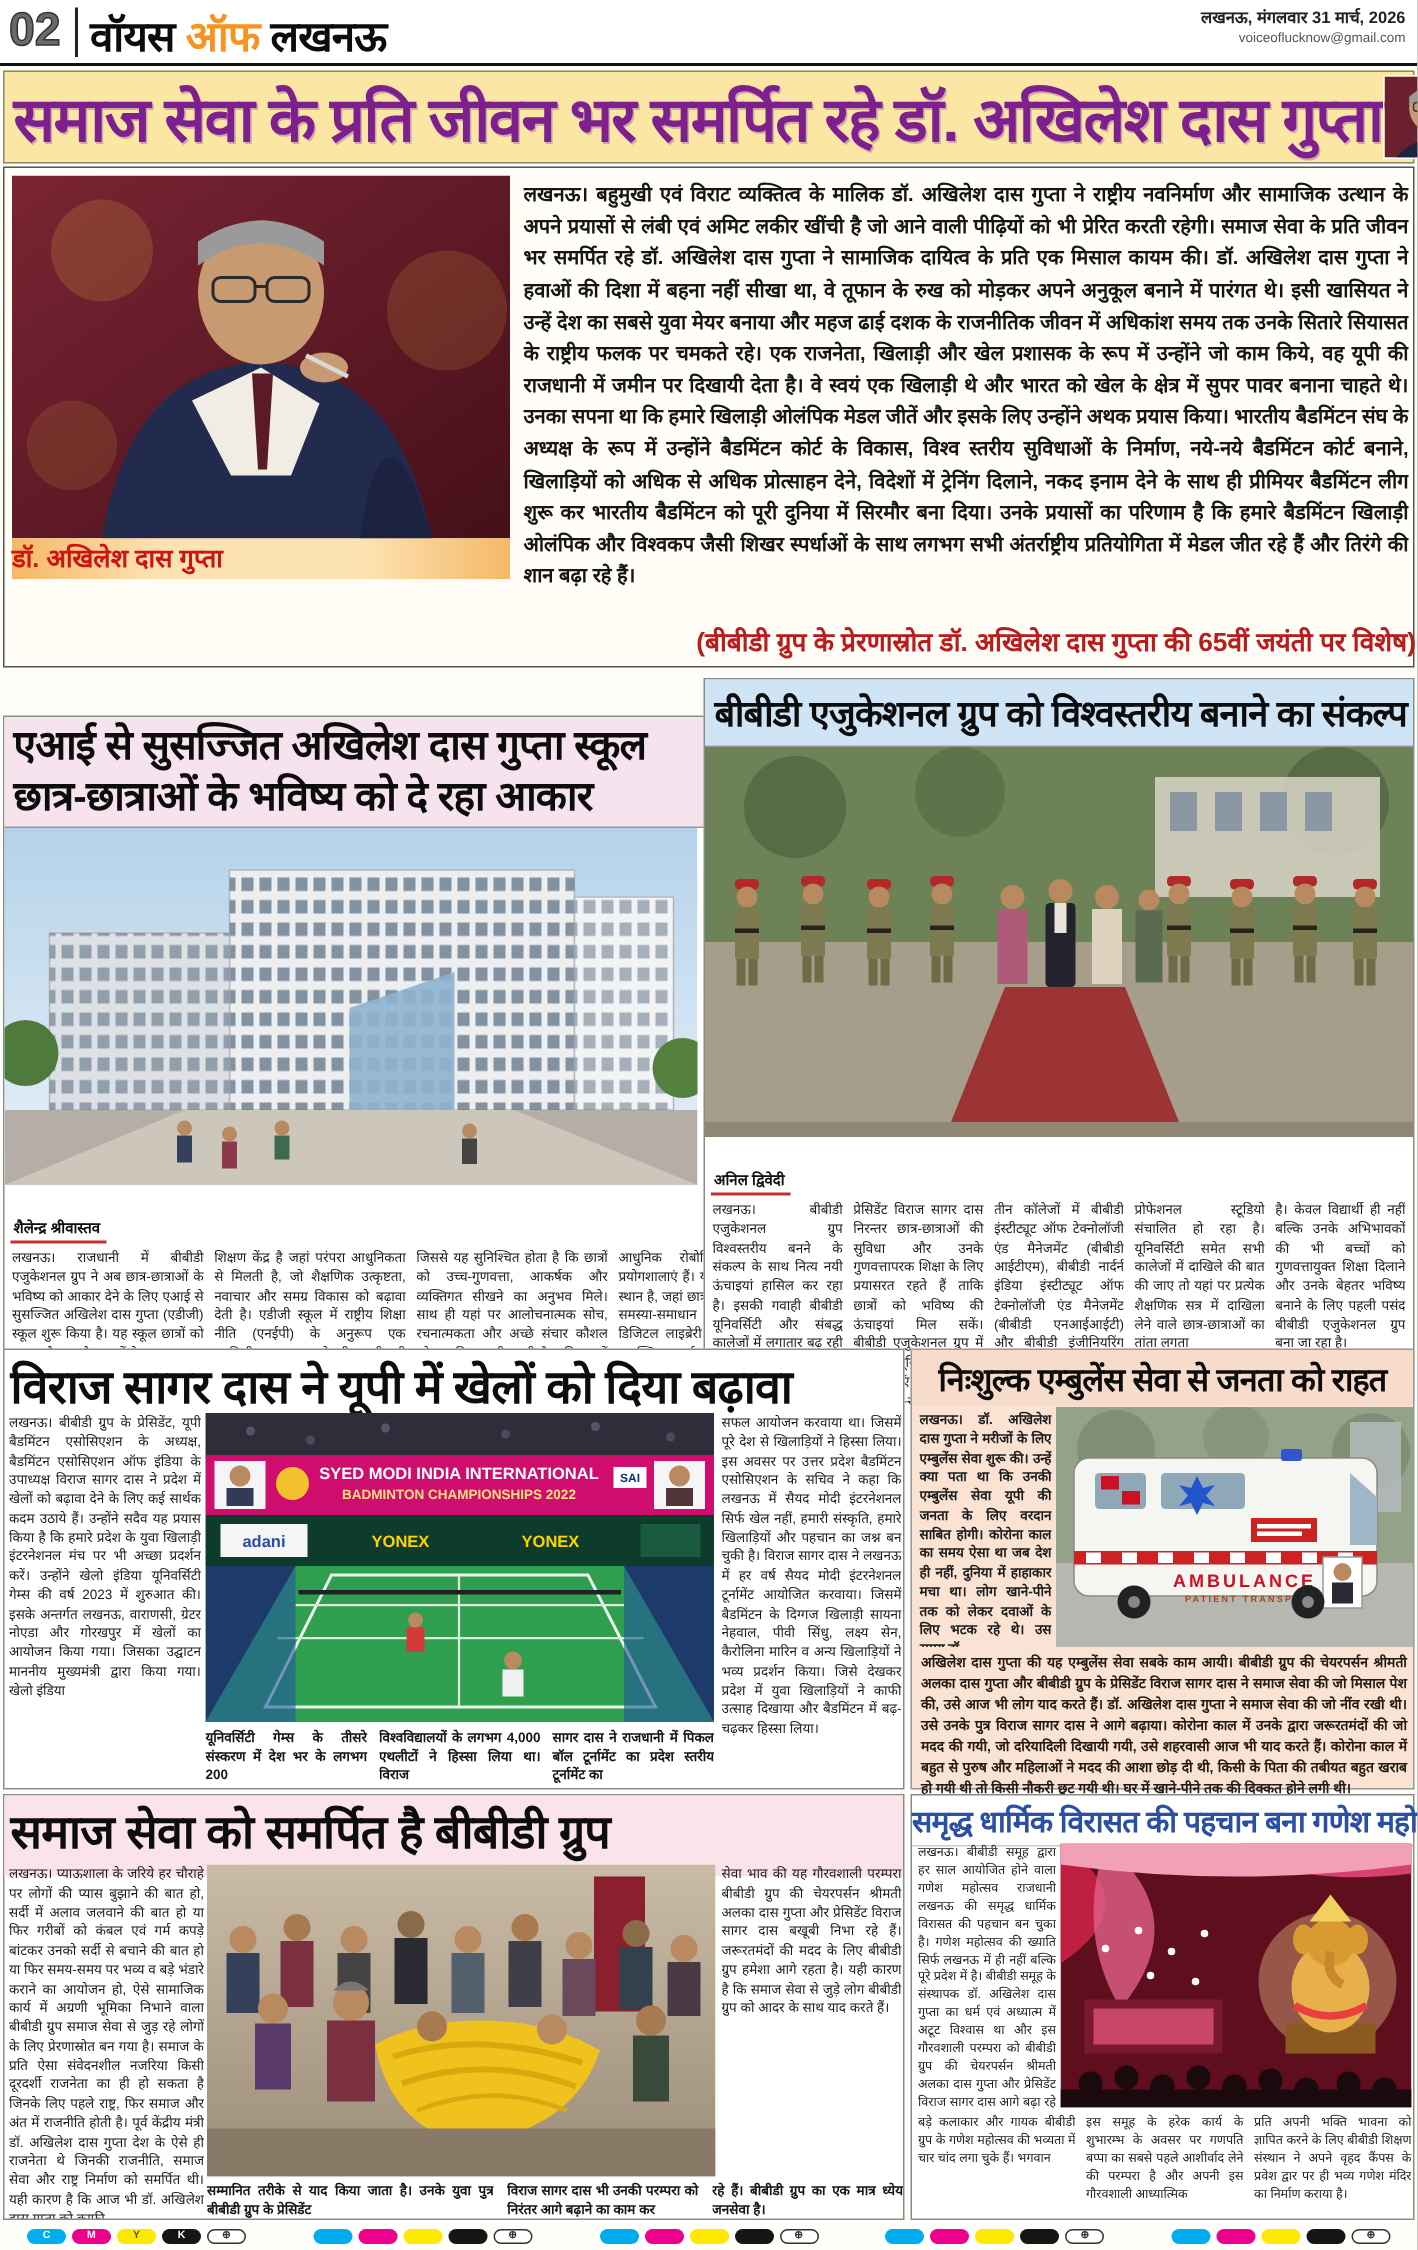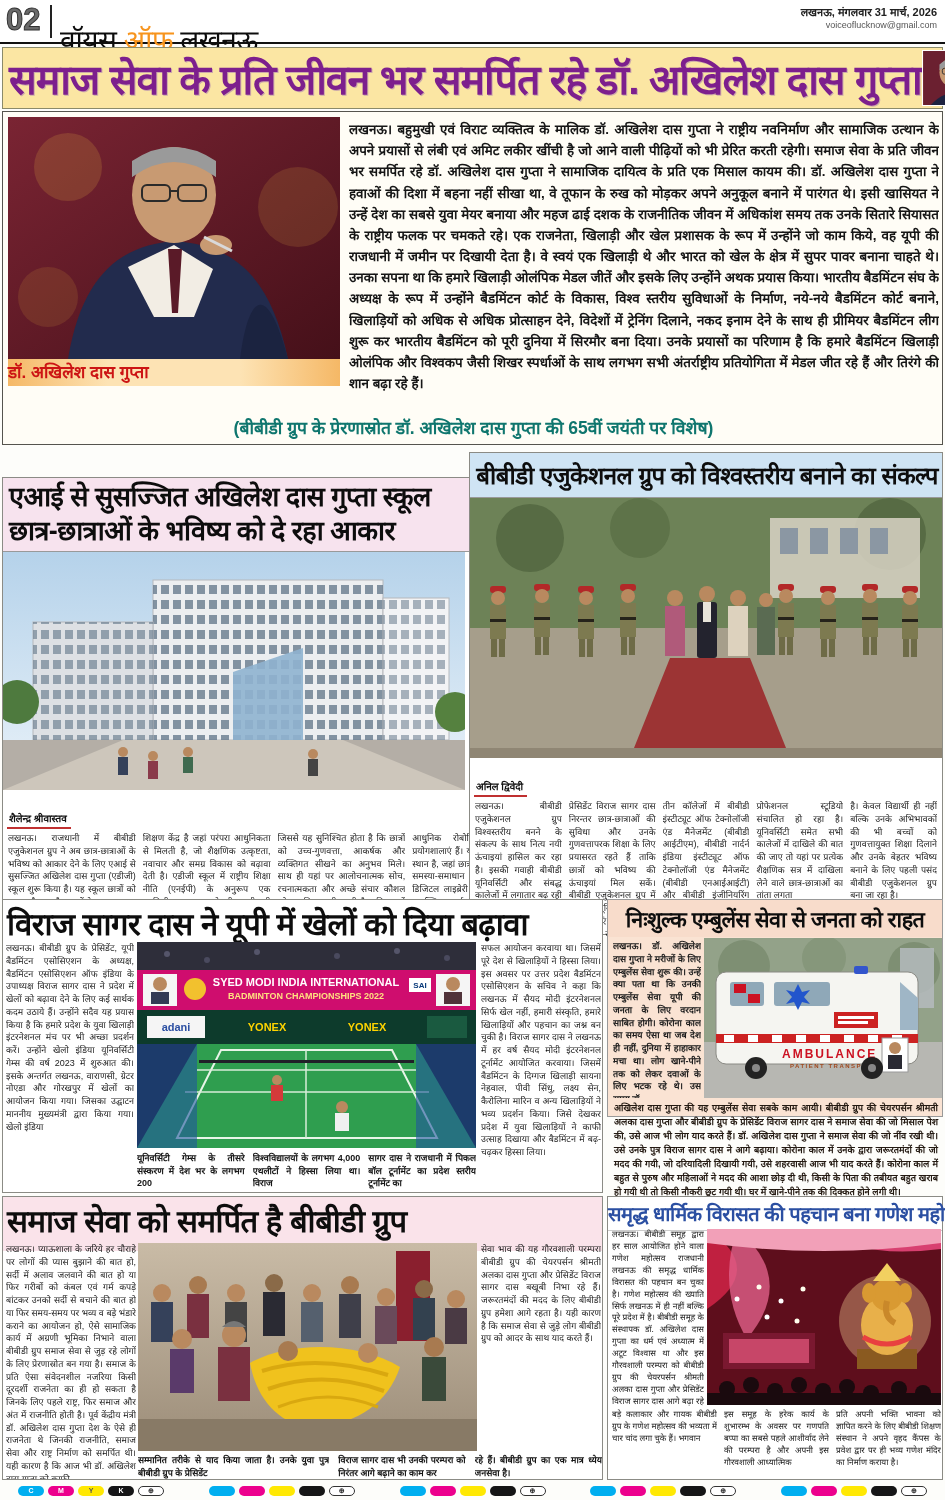--- a/index.html
+++ b/index.html
@@ -3,35 +3,35 @@
 <meta charset="utf-8">
 <style>
 *{margin:0;padding:0;box-sizing:border-box}
 html,body{background:#9a9a9a}
 #page{position:relative;width:945px;height:1500px;margin:0 auto;background:#fdfdfa;overflow:hidden;font-family:"Liberation Sans",sans-serif;color:#111}
 .abs{position:absolute}
 
 #hdr{left:0;top:0;width:945px;height:44px;background:#fff;border-bottom:2.5px solid #111}
 #pgno{left:6px;top:2px;font-size:31px;font-weight:800;color:#6a6a6a;-webkit-text-stroke:1px #333}
 #pgbar{left:50px;top:5px;width:2px;height:33px;background:#222}
-#mast{left:60px;top:20px;font-size:28px;font-weight:400;color:#0c0c0c;letter-spacing:-.5px}
+#mast{left:60px;top:4px;font-size:28px;font-weight:700;color:#0c0c0c;letter-spacing:-.5px}
 #mast .of{color:#f7941d}
 #dt{right:8px;top:6px;text-align:right;line-height:1.25}
 #dt .d1{font-size:11px;font-weight:700;color:#222}
 #dt .d2{font-size:9px;color:#555}
 
 #banner{left:2px;top:47px;width:941px;height:62px;background:#fbe6a3;border:1px solid #8a8a6a;display:flex;align-items:center}
 #banner h1{flex:1;font-size:41px;font-weight:800;color:#7d1f8d;padding-left:6px;letter-spacing:-1px;white-space:nowrap;text-shadow:1px 1px 0 #caa}
 #thumb{width:60px;height:56px;margin-right:2px;border:1px solid #fff;flex:0 0 auto}
 
 #lead{left:2px;top:111px;width:941px;height:334px;background:#fffdf6;border:1px solid #55544e}
 #leadphoto{left:5px;top:5px;width:332px;height:242px}
 #leadcap{left:5px;top:247px;width:332px;height:27px;background:linear-gradient(90deg,#f5b866,#fde3b4 30%,#fde3b4 70%,#f5b866);color:#cc1414;font-weight:800;font-size:17px;text-align:left;line-height:27px}
 #leadbody{left:346px;top:7px;width:590px;height:292px;font-size:13.4px;font-weight:600;line-height:1.58;text-align:justify;color:#161616;overflow:hidden}
-#kicker{left:0;bottom:5px;width:941px;text-align:center;color:#0f766e;font-weight:800;font-size:17.5px}
+#kicker{left:0;bottom:5px;width:941px;text-align:right;color:#b91c1c;font-weight:800;font-size:17.5px}
 
 .abox{background:#fff;border:1px solid #8b8b85}
 .hl{font-weight:800;color:#0d0d0d;letter-spacing:-.5px}
 .byline{font-size:10px;font-weight:700;color:#111;border-bottom:2px solid #c03030;display:inline-block;padding:1px 4px 2px 2px;margin:20px 0 3px 4px}
 .cols{display:flex;gap:7px;padding:0 5px}
 .c{flex:1;font-size:9px;line-height:1.42;text-align:justify;color:#1c1c1c;overflow:hidden}
 .smallcol{font-size:9px;line-height:1.42;text-align:justify;color:#1c1c1c;overflow:hidden}
 .capcol{font-size:9px;font-weight:700;line-height:1.4;text-align:justify;color:#151515;overflow:hidden}
 
 #r2l{left:2px;top:477px;width:544px;height:483px}
@@ -40,21 +40,21 @@
 #r2r{left:469px;top:452px;width:474px;height:483px}
 #r2r .hlwrap{background:#cfe4f4;border-bottom:1px solid #999;padding:5px 4px;height:45px;text-align:right}
 #r2r .hl{font-size:24px;white-space:nowrap}
 
 #r3l{left:2px;top:899px;width:601px;height:294px;background:#fff}
 #r3l .hl{font-size:31px;padding:2px 4px;white-space:nowrap}
 #r3lcol{left:3px;top:42px;width:128px;height:248px}
 #r3photo{left:134px;top:42px;width:339px;height:206px}
 #r3caps{left:134px;top:252px;width:339px;display:flex;gap:8px}
 #r3rcol{left:478px;top:42px;width:120px;height:248px}
-#r3r{left:607px;top:899px;width:336px;height:218px;background:#fae3d3;border:1px solid #999}
+#r3r{left:607px;top:899px;width:336px;height:294px;background:#fae3d3;border:1px solid #999}
 #r3r .hlwrap{background:#f8dccb;padding:4px 2px;text-align:center}
 #r3r .hl{font-size:21.5px;white-space:nowrap}
 #amblcol{left:5px;top:40px;width:88px;height:158px;font-weight:600}
 #ambphoto{left:96px;top:38px;width:238px;height:160px}
 #ambpara{left:6px;top:202px;width:324px;height:88px;font-size:9.3px;font-weight:700;line-height:1.5;text-align:justify;color:#241a12}
 
 #r4l{left:2px;top:1196px;width:601px;height:284px;background:#fff}
 #r4l .hlwrap{background:#fae3ea;padding:2px 4px;height:54px}
 #r4l .hl{font-size:31px;white-space:nowrap}
 #r4lcol{left:3px;top:46px;width:130px;height:236px}

